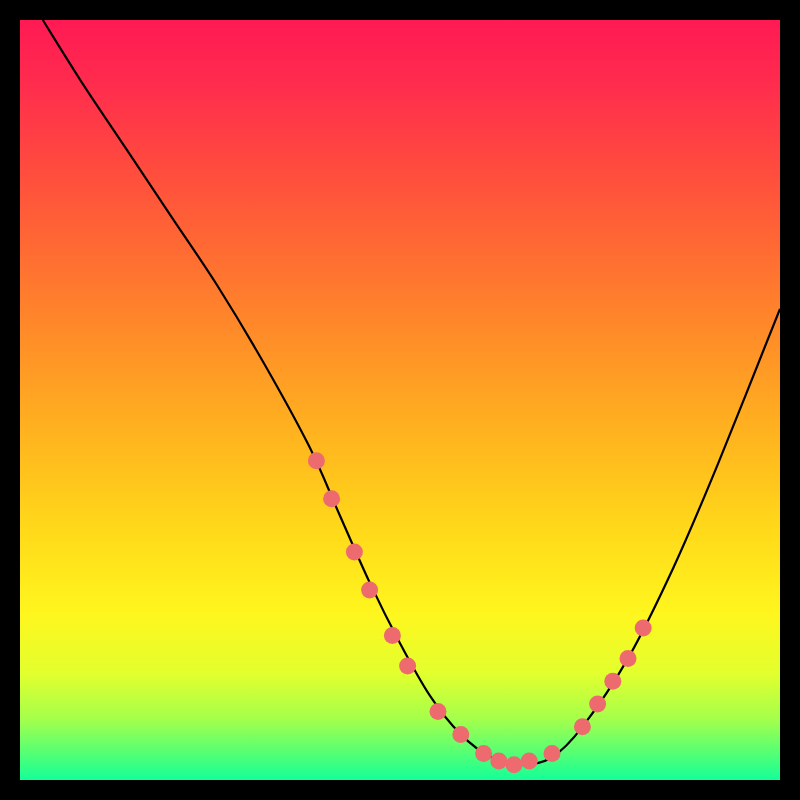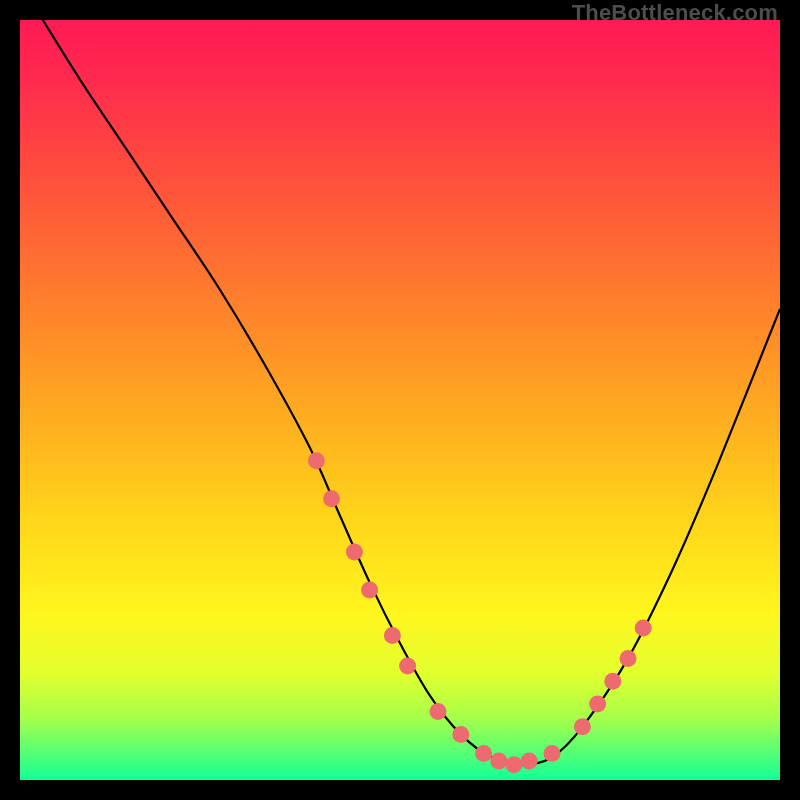--- a/index.html
+++ b/index.html
@@ -51,21 +51,20 @@
   }
   .curve circle.dot {
     fill: #ed6b6e;
     stroke: none;
   }
 </style>
 </head>
 <body>
 
 <div class="frame">
-  <div class="watermark">TheBottleneck.com</div>
   <div class="plot">
     <svg class="curve" viewBox="0 0 760 760">
       <path class="line" d="M 22.8 0.0 C 29.1 10.1, 46.9 39.3, 60.8 60.8 C 74.7 82.3, 91.2 106.4, 106.4 129.2 C 121.6 152.0, 136.8 174.8, 152.0 197.6 C 167.2 220.4, 182.4 241.9, 197.6 266.0 C 212.8 290.1, 228.0 315.4, 243.2 342.0 C 258.4 368.6, 276.1 400.3, 288.8 425.6 C 301.5 450.9, 309.1 471.2, 319.2 494.0 C 329.3 516.8, 339.5 540.9, 349.6 562.4 C 359.7 583.9, 369.9 604.2, 380.0 623.2 C 390.1 642.2, 400.3 661.2, 410.4 676.4 C 420.5 691.6, 430.7 704.3, 440.8 714.4 C 450.9 724.5, 461.1 732.1, 471.2 737.2 C 481.3 742.3, 491.5 744.8, 501.6 744.8 C 511.7 744.8, 521.9 743.5, 532.0 737.2 C 542.1 730.9, 549.7 723.3, 562.4 706.8 C 575.1 690.3, 592.8 665.0, 608.0 638.4 C 623.2 611.8, 638.4 580.1, 653.6 547.2 C 668.8 514.3, 681.5 483.9, 699.2 440.8 C 716.9 397.7, 749.9 314.1, 760.0 288.8"></path>
       <g>
           <circle class="dot" cx="296.4" cy="440.8" r="8.5"></circle>
           <circle class="dot" cx="311.6" cy="478.8" r="8.5"></circle>
           <circle class="dot" cx="334.4" cy="532.0" r="8.5"></circle>
           <circle class="dot" cx="349.6" cy="570.0" r="8.5"></circle>
           <circle class="dot" cx="372.4" cy="615.6" r="8.5"></circle>
           <circle class="dot" cx="387.6" cy="646.0" r="8.5"></circle>

